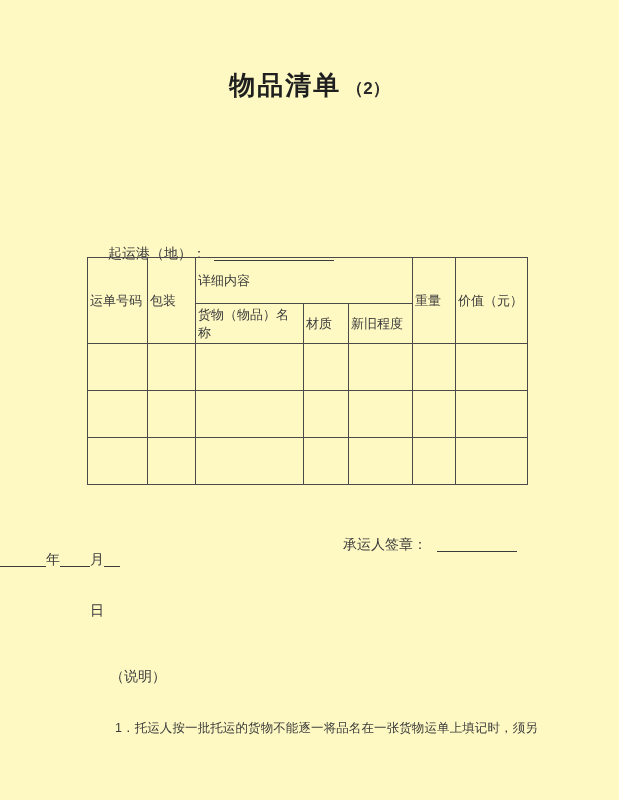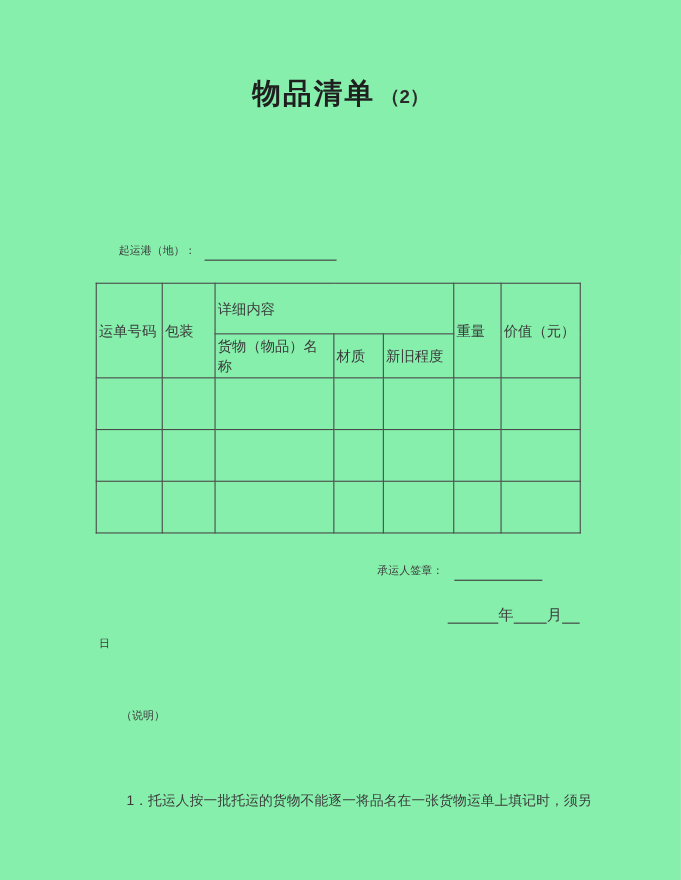--- a/index.html
+++ b/index.html
@@ -5,21 +5,21 @@
   * { margin: 0; padding: 0; box-sizing: border-box; }
   html, body { background: #ffffff; }
   body {
     font-family: "Liberation Sans", "DejaVu Sans", sans-serif;
     color: #3b3b3b;
   }
   .page {
     position: relative;
     width: 619px;
     height: 800px;
-    background: #86efac;
+    background: #fef9c3;
     overflow: hidden;
   }
   .title {
     position: absolute;
     top: 70px;
     left: 0;
     width: 619px;
     text-align: center;
     font-size: 26px;
     font-weight: bold;
@@ -29,24 +29,25 @@
   }
   .title .suffix {
     font-size: 17px;
     font-weight: bold;
     color: #2a2a2a;
     margin-left: 5px;
     letter-spacing: 0;
   }
   .field {
     position: absolute;
-    font-size: 10px;
+    font-size: 14px;
     line-height: 16px;
     white-space: nowrap;
     color: #3b3b3b;
+    margin-top: 24px;
   }
   .blank {
     display: inline-block;
     border-bottom: 1px solid #3b3b3b;
     height: 14px;
     vertical-align: bottom;
   }
   #departure-field { top: 221px; left: 108px; }
   #departure-field .blank { width: 120px; margin-left: 8px; }
   #waybill-field { top: 221px; left: 398px; }
@@ -75,21 +76,21 @@
   #shipper-field { top: 512px; left: 108px; }
   #shipper-field .blank { width: 90px; margin-left: 4px; }
   #carrier-field { top: 512px; left: 343px; }
   #carrier-field .blank { width: 80px; margin-left: 10px; }
 
   .date-line {
     position: absolute;
     top: 551px;
     left: 0;
     width: 527px;
-    text-align: right;
+    text-align: left;
     font-size: 14px;
     line-height: 16px;
     white-space: nowrap;
     color: #3b3b3b;
   }
   .date-line .blank { height: 14px; }
   .ul-year  { width: 46px; }
   .ul-month { width: 30px; }
   .ul-day   { width: 16px; }
 

